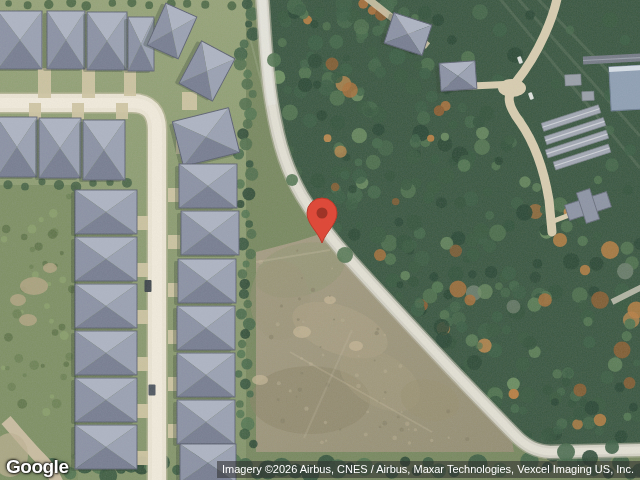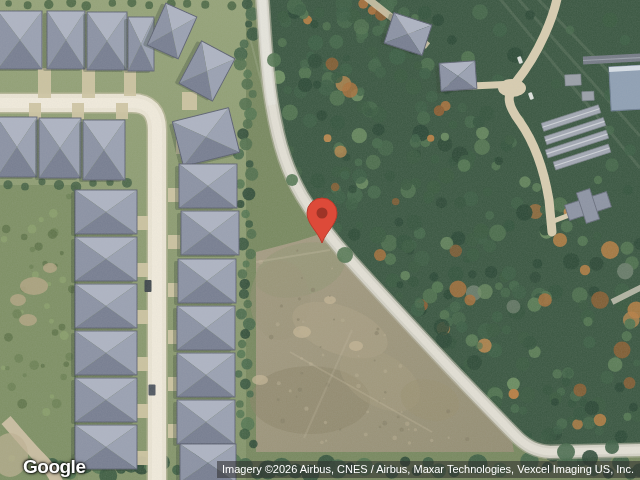--- a/index.html
+++ b/index.html
@@ -4,21 +4,21 @@
 <title>Satellite Map</title>
 <style>
   html,body{margin:0;padding:0;background:#222;}
   #map{position:relative;width:640px;height:480px;overflow:hidden;cursor:grab;
        font-family:"Liberation Sans",sans-serif;}
   #terrain{position:absolute;left:0;top:0;display:block;}
   #pin{position:absolute;left:305px;top:195px;width:34px;height:48px;z-index:5;}
   #glogo{position:absolute;left:6px;bottom:2px;z-index:6;color:#fff;
          font-size:19px;font-weight:700;letter-spacing:-0.5px;
          text-shadow:0 0 2px rgba(0,0,0,.9),0 0 4px rgba(0,0,0,.55),
-                     1px 1px 2px rgba(0,0,0,.6),-1px -1px 2px rgba(0,0,0,.5);margin-left:17px;}
+                     1px 1px 2px rgba(0,0,0,.6),-1px -1px 2px rgba(0,0,0,.5);}
   #attr{position:absolute;right:0;bottom:2px;z-index:6;height:17px;line-height:17px;
         background:rgba(45,45,45,.55);color:#fff;font-size:11px;
         padding:0 6px 0 5px;white-space:nowrap;}
 </style>
 </head>
 <body>
 
 <div id="map">
   <svg id="terrain" width="640" height="480" viewBox="0 0 640 480">
       <defs>

